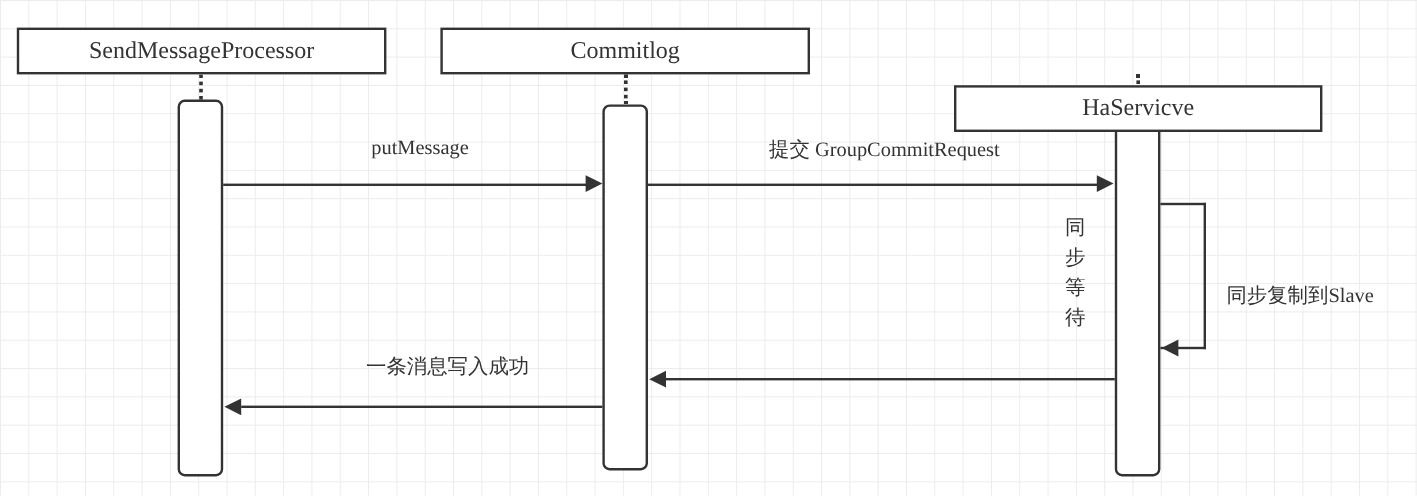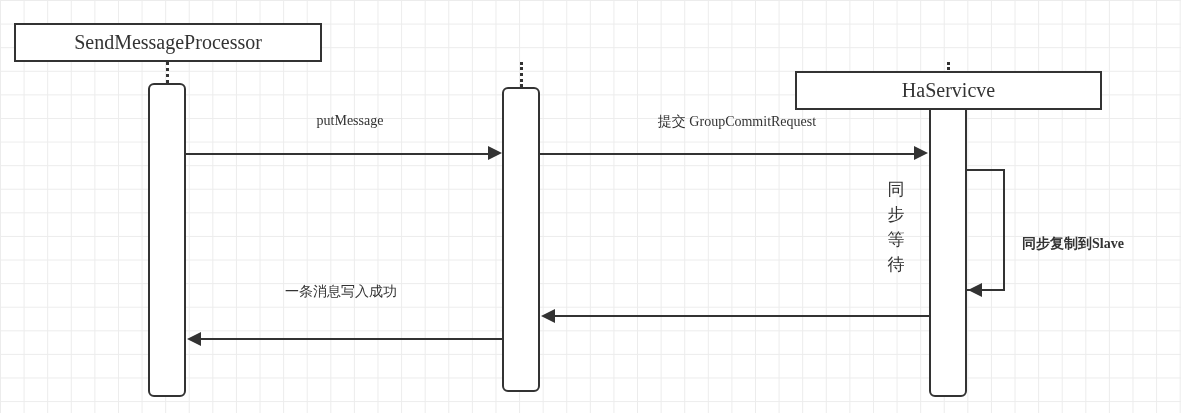--- a/index.html
+++ b/index.html
@@ -32,61 +32,62 @@
     position:absolute;width:0;height:0;z-index:5;
     border-top:7px solid transparent;border-bottom:7px solid transparent;
     border-left:14px solid #333333;
   }
   .arrowhead-left{
     position:absolute;width:0;height:0;z-index:5;
     border-top:7px solid transparent;border-bottom:7px solid transparent;
     border-right:14px solid #333333;
   }
   .msg-label{
-    position:absolute;font-size:14px;text-align:center;white-space:nowrap;z-index:6;
+    position:absolute;font-size:17px;text-align:center;white-space:nowrap;z-index:6;
   }
   .self-loop{
     position:absolute;box-sizing:border-box;
     border:2px solid #333333;border-left:none;z-index:2;
   }
   .vertical-note{
     position:absolute;width:18px;font-size:17px;line-height:25px;
     text-align:center;word-break:break-all;z-index:6;
   }
 </style>
 </head>
 <body>
 
 <div class="canvas">
 
   <div class="lifeline-header" style="left:14px;width:308px;">SendMessageProcessor</div>
+  <div class="lifeline-header" style="left:367px;width:308px;">Commitlog</div>
   <div class="lifeline-header" style="left:795px;width:307px;margin-top:48px;">HaServicve</div>
 
   <div class="lifeline-dotted" style="left:166px;top:62px;height:21px;"></div>
   <div class="lifeline-dotted" style="left:520px;top:62px;height:25px;"></div>
   <div class="lifeline-dotted" style="left:947px;top:62px;height:38px;"></div>
 
   <div class="activation-bar" style="left:148px;top:83px;height:314px;"></div>
   <div class="activation-bar" style="left:502px;top:87px;height:305px;"></div>
   <div class="activation-bar" style="left:929px;top:100px;height:297px;"></div>
 
   <div class="msg-line" style="left:186px;top:153px;width:304px;"></div>
   <div class="arrowhead-right" style="left:488px;top:146px;"></div>
   <div class="msg-label" style="left:250px;top:113px;width:200px;">putMessage</div>
 
   <div class="msg-line" style="left:540px;top:153px;width:376px;"></div>
   <div class="arrowhead-right" style="left:914px;top:146px;"></div>
   <div class="msg-label" style="left:587px;top:113px;width:300px;">提交 GroupCommitRequest</div>
 
   <div class="self-loop" style="left:967px;top:169px;width:38px;height:122px;"></div>
   <div class="arrowhead-left" style="left:968px;top:283px;"></div>
-  <div class="msg-label" style="left:1022px;top:235px;text-align:left;font-weight:bold;">同步复制到Slave</div>
+  <div class="msg-label" style="left:1022px;top:235px;text-align:left;">同步复制到Slave</div>
 
   <div class="msg-line" style="left:555px;top:315px;width:374px;"></div>
   <div class="arrowhead-left" style="left:541px;top:309px;"></div>
 
   <div class="msg-line" style="left:201px;top:338px;width:301px;"></div>
   <div class="arrowhead-left" style="left:187px;top:332px;"></div>
-  <div class="msg-label" style="left:241px;top:283px;width:200px;">一条消息写入成功</div>
+  <div class="msg-label" style="left:241px;top:294px;width:200px;text-align:right;">一条消息写入成功</div>
 
   <div class="vertical-note" style="left:887px;top:177px;">同步等待</div>
 
 </div>
 
 </body></html>

